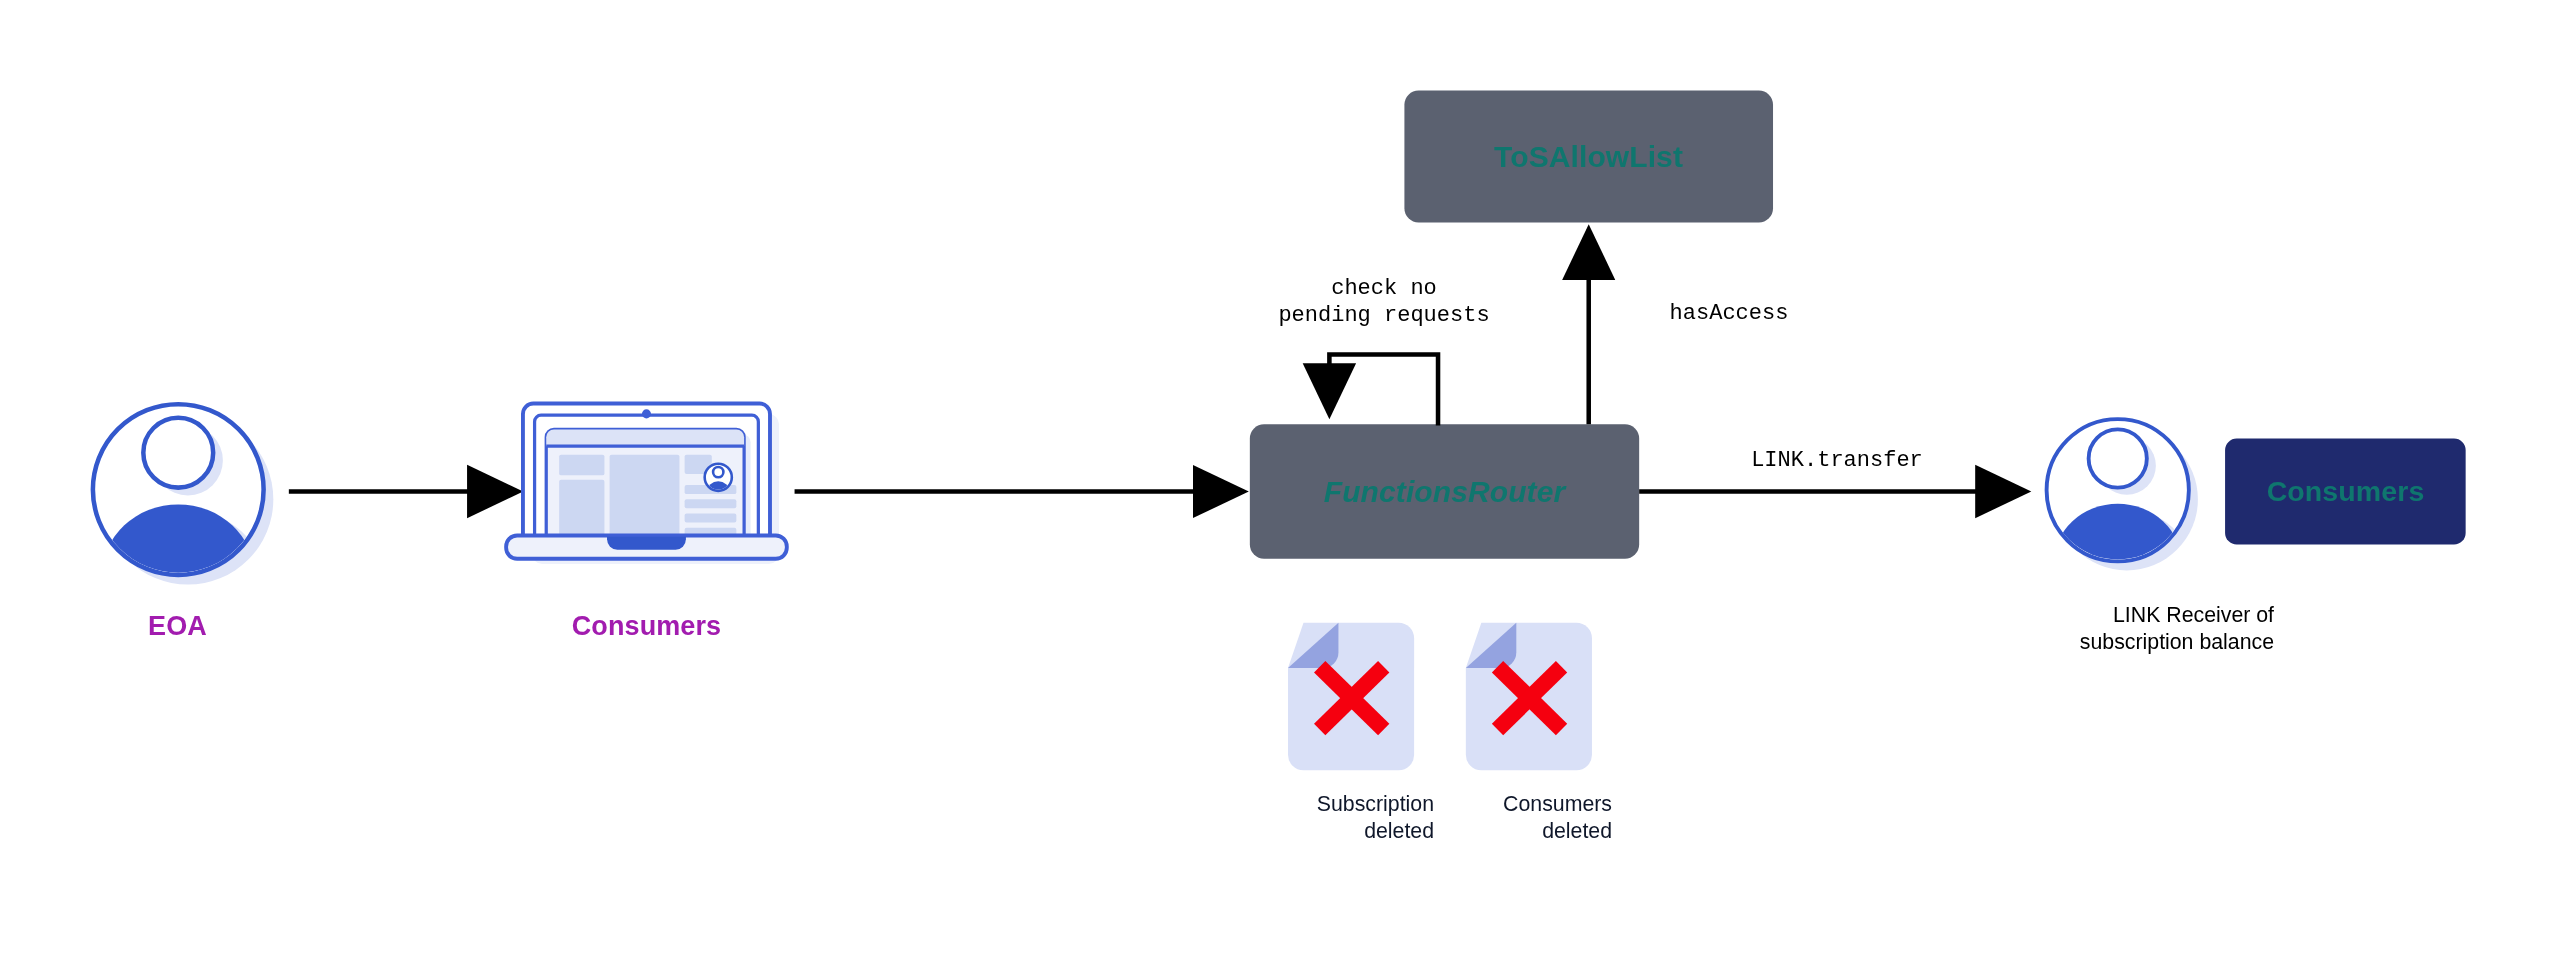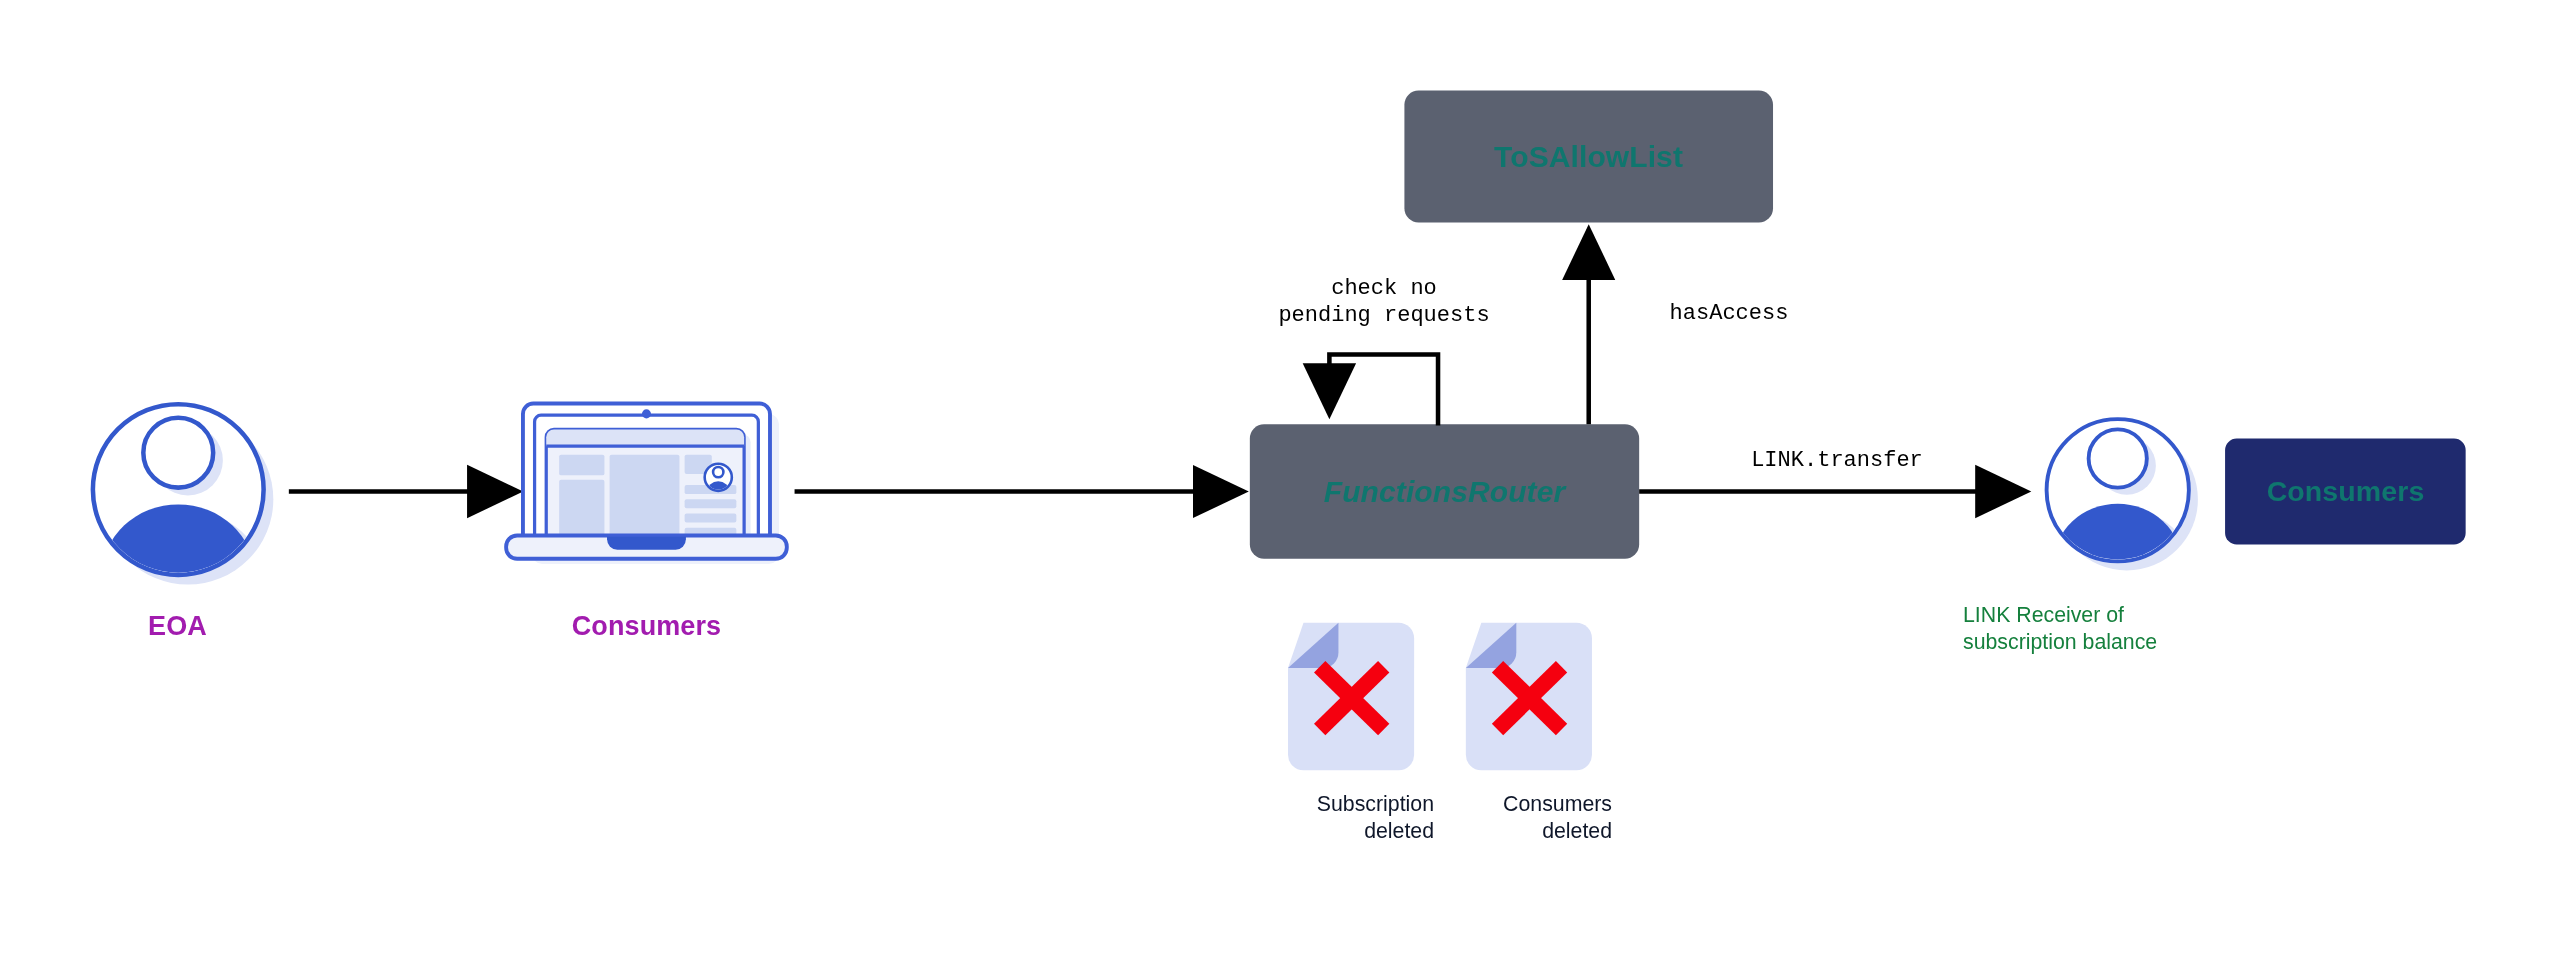--- a/index.html
+++ b/index.html
@@ -55,24 +55,24 @@
     font-size: 22px;
     text-align: center;
     white-space: nowrap;
     line-height: 1.22;
   }
   .edge-label.two-line {
     white-space: pre-line;
   }
   .caption {
     position: absolute;
-    color: #15803d;
+    color: #000000;
     font-family: "Liberation Sans", sans-serif;
     font-size: 21.3px;
-    text-align: left;
+    text-align: right;
     line-height: 1.28;
     white-space: pre-line;
     font-weight: normal;
   }
   .doc-caption {
     position: absolute;
     color: #0f172a;
     font-family: "Liberation Sans", sans-serif;
     font-size: 21.3px;
     text-align: right;

